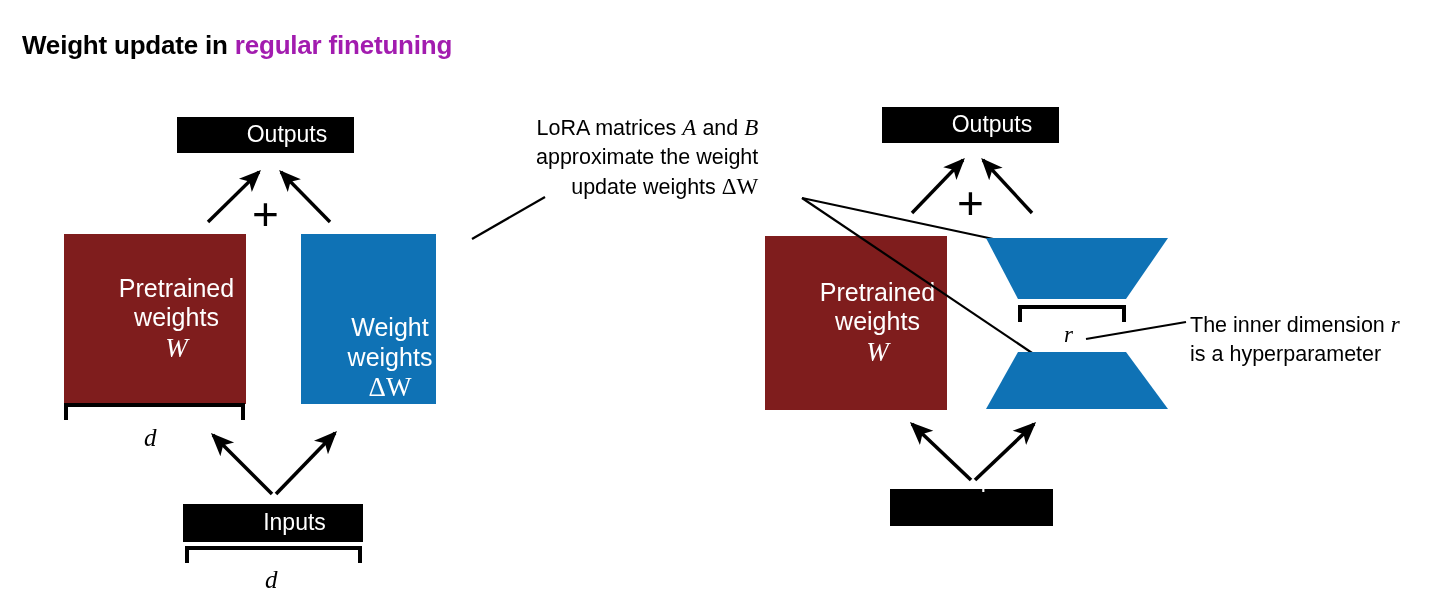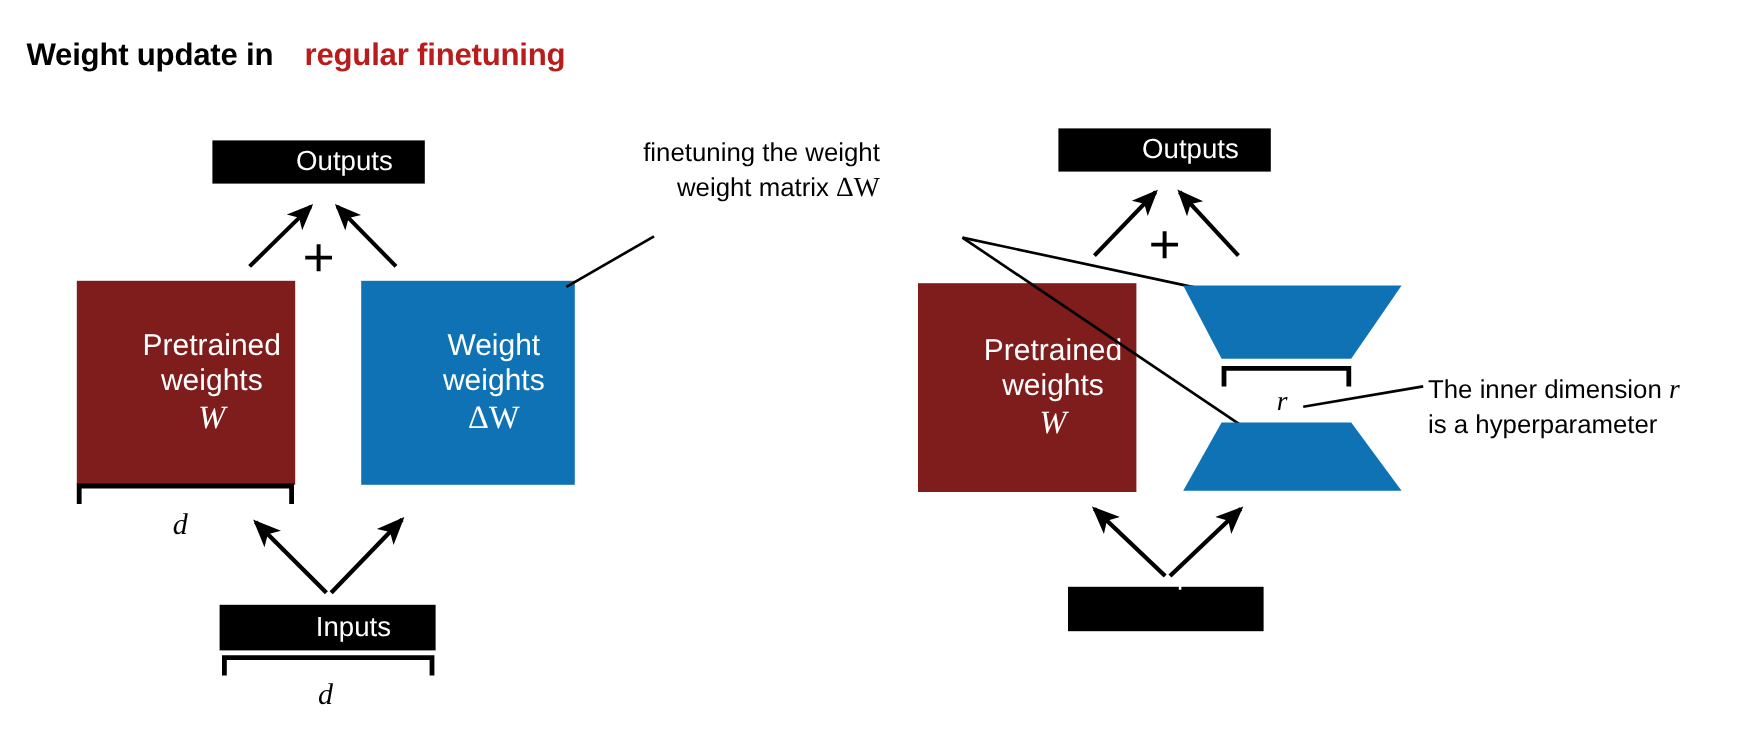--- a/index.html
+++ b/index.html
@@ -18,21 +18,21 @@
     background: #ffffff;
     overflow: hidden;
   }
   .title {
     position: absolute;
     font-weight: bold;
     font-size: 26px;
     letter-spacing: -0.2px;
     white-space: nowrap;
   }
-  .title .accent { color: #b91c1c; margin-left: 19px; }
+  .title .accent { color: #a21caf; }
   #title-left { left: 22px; top: 30px; }
   #title-right { left: 802px; top: 30px; }
 
   .block {
     position: absolute;
     box-sizing: border-box;
     display: flex;
     flex-direction: column;
     align-items: center;
     justify-content: center;
@@ -113,21 +113,21 @@
   <div class="block dark outputs-box" style="left:177px; top:117px; width:177px; height:36px;">
     <span>Outputs</span>
   </div>
 
   <div class="block gray weights-box" style="left:64px; top:234px; width:182px; height:170px;">
     <span>Pretrained</span>
     <span>weights</span>
     <span class="mathitalic" style="font-size:27px;">W</span>
   </div>
 
-  <div class="block blue weights-box" style="left:301px; top:234px; width:178px; height:170px;">
+  <div class="block blue weights-box" style="left:301px; top:234px; width:135px; height:170px;justify-content:flex-end;">
     <span>Weight</span>
     <span>weights</span>
     <span class="mathupright" style="font-size:27px;">ΔW</span>
   </div>
 
   <div class="block dark inputs-box" style="left:183px; top:504px; width:180px; height:38px;">
     <span>Inputs</span>
   </div>
 
   <div class="plus" style="left:252px; top:191px;">+</div>
@@ -156,22 +156,23 @@
   <div style="position:absolute; left:1045px; top:251px; width:54px; text-align:center; color:#ffffff;" class="mathitalic">
     <span style="font-size:30px;">B</span>
   </div>
   <div style="position:absolute; left:1045px; top:363px; width:54px; text-align:center; color:#ffffff;" class="mathitalic">
     <span style="font-size:30px;">A</span>
   </div>
 
   <div class="dim-label" style="left:1064px; top:322px; font-size:23px;">r</div>
 
   <div class="annot" id="annot-center">
-    <div>finetuning the weight</div>
-    <div><span>weight matrix </span><span class="mu">ΔW</span></div>
+    <div><span>LoRA matrices </span><span class="mi">A</span><span> and </span><span class="mi">B</span></div>
+    <div>approximate the weight</div>
+    <div><span>update weights </span><span class="mu">ΔW</span></div>
   </div>
 
   <div class="annot" id="annot-right">
     <div><span>The inner dimension </span><span class="mi">r</span></div>
     <div>is a hyperparameter</div>
   </div>
 
   <svg class="overlay" viewBox="0 0 1456 612">
     <defs>
       <marker id="arrowhead" markerWidth="7" markerHeight="7" refX="5.6" refY="3.1" orient="auto" markerUnits="strokeWidth">

